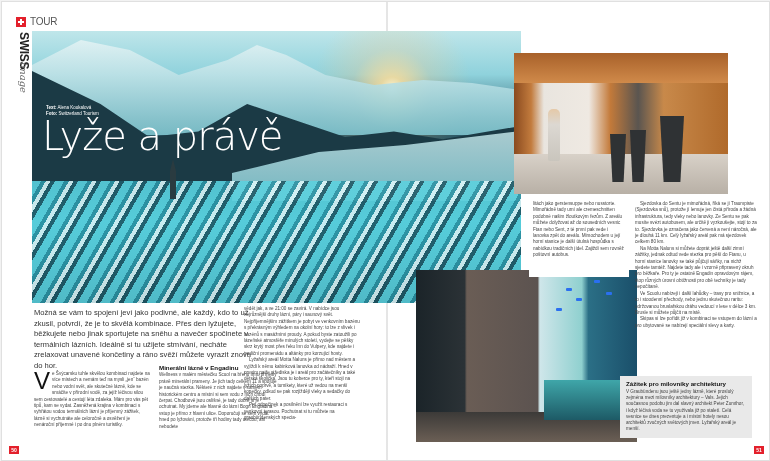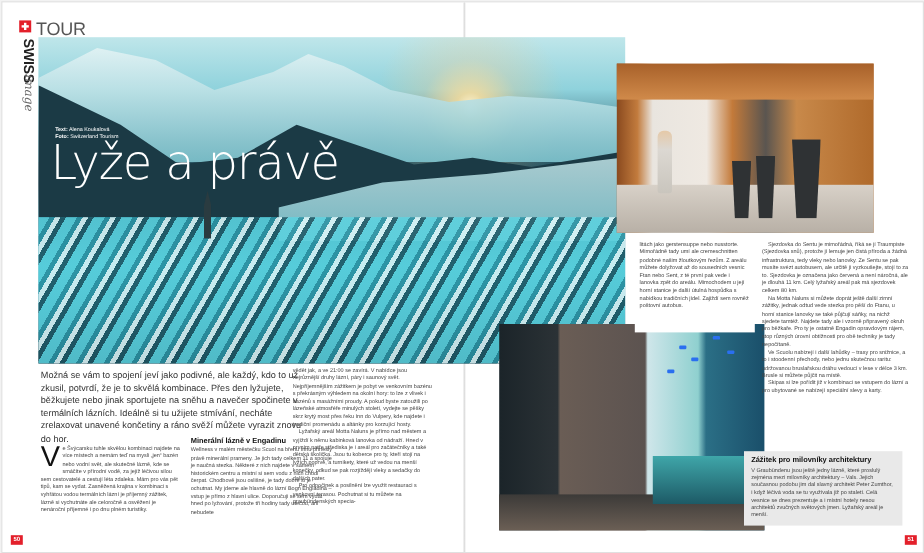--- a/index.html
+++ b/index.html
@@ -3,21 +3,21 @@
 <meta charset="utf-8">
 <style>
   html,body{margin:0;padding:0;}
   body{width:770px;height:461px;background:#f2f2f2;position:relative;overflow:hidden;font-family:"Liberation Sans",sans-serif;}
   .spread{position:absolute;left:1px;top:1px;width:767px;height:458px;background:#fff;border:1px solid #e0e0e0;}
   .gutter{position:absolute;left:384px;top:0;width:2px;height:100%;background:linear-gradient(90deg,#eee,#ddd,#eee);}
   
   .flag{position:absolute;left:14px;top:15px;width:10px;height:10px;background:#e3202b;}
   .flag:before{content:"";position:absolute;left:4px;top:2px;width:2px;height:6px;background:#fff;}
   .flag:after{content:"";position:absolute;left:2px;top:4px;width:6px;height:2px;background:#fff;}
-  .tour{position:absolute;left:28px;top:14px;font-size:15px;color:#555;letter-spacing:-.2px;}
+  .tour{position:absolute;left:28px;top:14px;font-size:10px;color:#555;letter-spacing:-.2px;}
   .swiss{position:absolute;left:13px;top:30px;width:16px;height:62px;}
   .swiss span{position:absolute;transform-origin:left top;transform:rotate(90deg);white-space:nowrap;}
   .swiss .sw{left:16px;top:0;font-size:12px;font-weight:bold;color:#222;letter-spacing:-.3px;}
   .swiss .im{left:14px;top:30px;font-size:10px;font-style:italic;font-family:"DejaVu Serif",serif;color:#666;}
   
   .hero{position:absolute;left:30px;top:29px;width:489px;height:272px;overflow:hidden;
     background:
       radial-gradient(circle at 360px 58px, rgba(255,245,210,1) 0, rgba(255,220,150,.8) 12px, rgba(255,200,130,.25) 40px, rgba(0,0,0,0) 80px),
       linear-gradient(180deg,#bfe6ea 0%,#8fd2dc 16%,#3a6e7c 32%,#1f4552 45%,#2a7c8e 58%,#3fb7c8 70%,#2e8fa2 82%,#16404c 100%);}
   .mtn1{position:absolute;left:0;top:4px;width:489px;height:100px;

